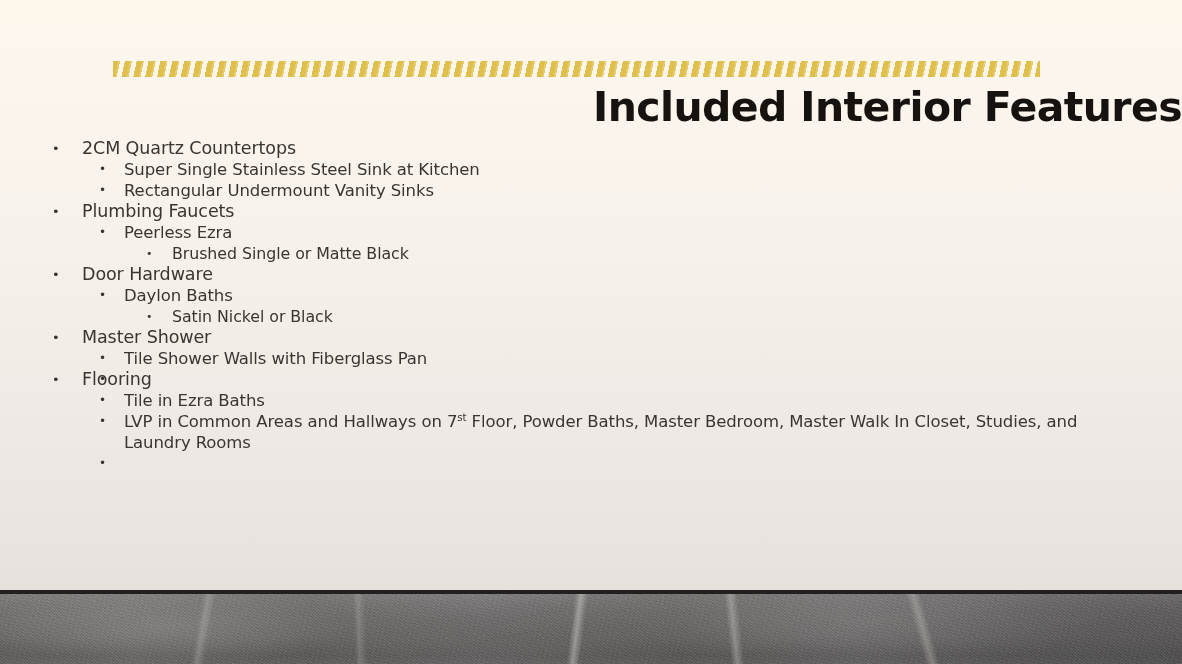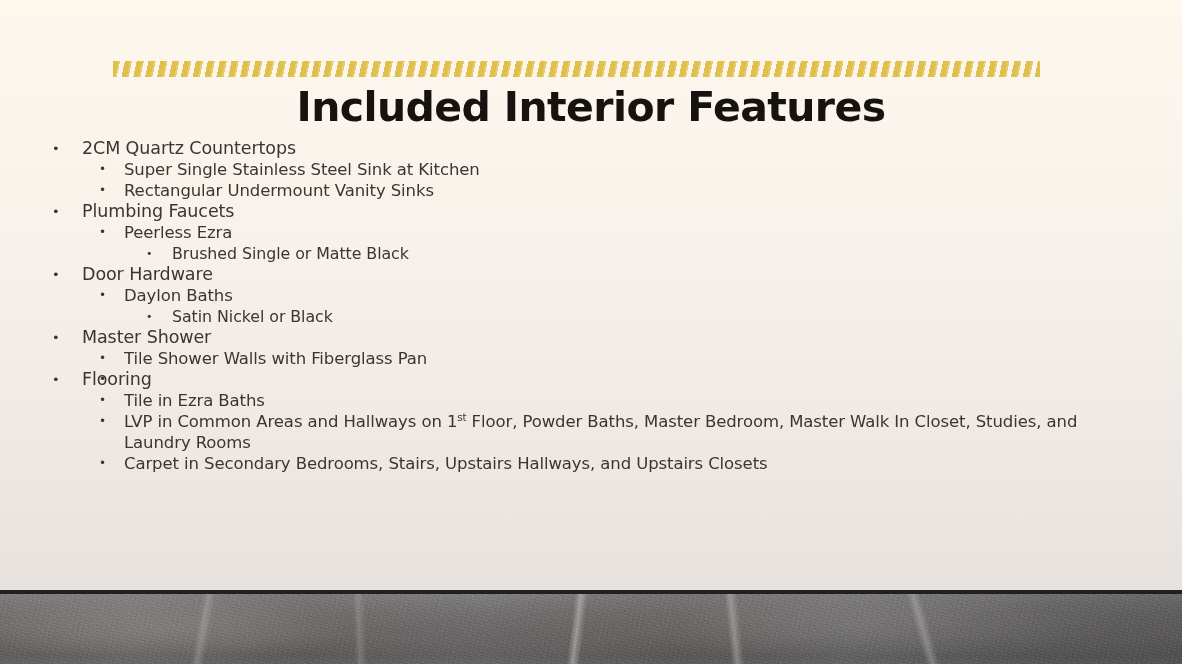--- a/index.html
+++ b/index.html
@@ -45,21 +45,21 @@
         rgba(255,255,255,0) 11.6px);
     background-color: transparent;
   }
 
   
   #title {
     position: absolute;
     left: 0;
     top: 83px;
     width: 1182px;
-    text-align: center;
+    text-align: right;
     font-family: "DejaVu Sans", sans-serif;
     font-weight: bold;
     font-size: 41px;
     line-height: 48px;
     letter-spacing: -0.6px;
     color: #161210;
     white-space: nowrap;
   }
 
   
@@ -228,25 +228,24 @@
       <span class="txt">Flooring</span>
     </div>
 
     <div class="li lvl2">
       <span class="bullet">•</span>
       <span class="txt">Tile in Ezra Baths</span>
     </div>
 
     <div class="li lvl2 wide">
       <span class="bullet">•</span>
-      <span class="txt"><span>LVP in Common Areas and Hallways on 1</span><sup class="ordinal">st</sup><span> Floor, Powder Baths, Master Bedroom, Master Walk In Closet, Studies, and Laundry Rooms</span></span>
-    </div>
-
-    <div class="li lvl2">
-      <span class="bullet">•</span>
-      <span class="txt">Carpet in Secondary Bedrooms, Stairs, Upstairs Hallways, and Upstairs Closets</span>
+      <span class="txt"><span>LVP in Common Areas and Hallways on 7</span><sup class="ordinal">st</sup><span> Floor, Powder Baths, Master Bedroom, Master Walk In Closet, Studies, and Laundry Rooms</span></span>
+    </div>
+
+    <div class="li lvl2">
+      <span class="bullet">•</span>
     </div>
 
   </div>
 
   <div id="photo-strip"></div>
 
 </div>
 
 </body></html>

